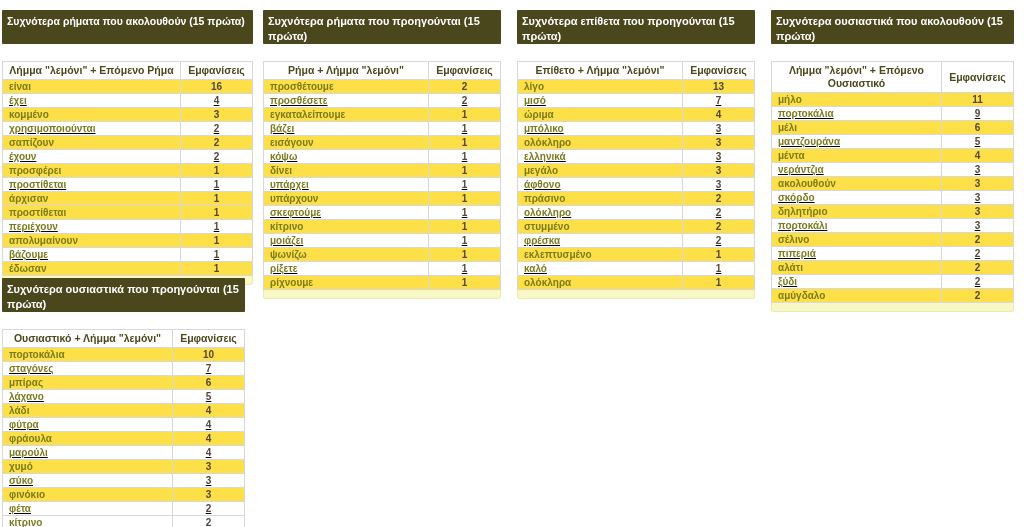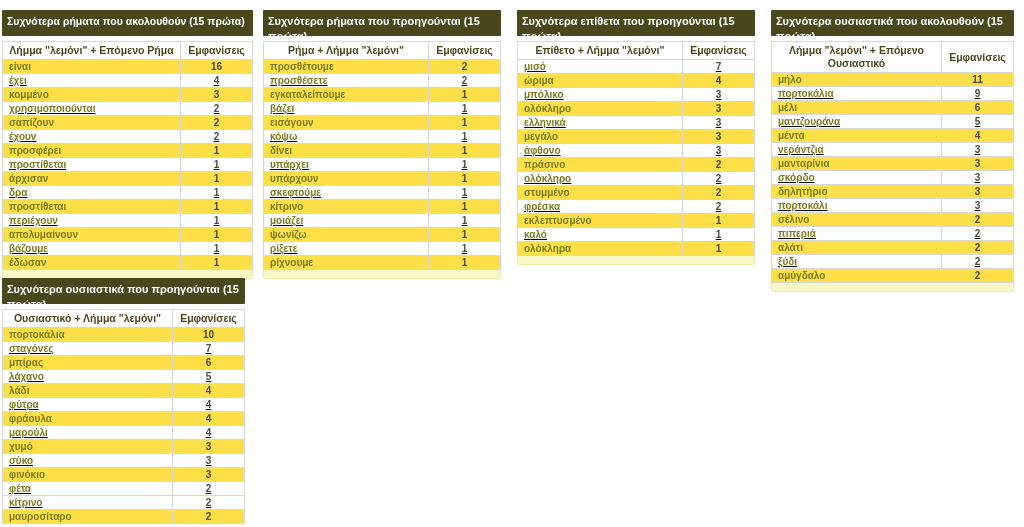--- a/index.html
+++ b/index.html
@@ -14,23 +14,23 @@
 
   .panel { position: absolute; }
 
   .ptitle {
     background: var(--title-bg, #4a471d);
     color: var(--title-text, #ffffff);
     font-size: 11px;
     font-weight: bold;
     line-height: 15px;
     padding: 4px 5px 0 5px;
-    height: 26px;
+    height: 34px;
     overflow: hidden;
-    margin-bottom: 5px;
+    margin-bottom: 17px;
     border-radius: 1px;
   }
   .ptitle.single { white-space: nowrap; font-size: 10.5px; }
 
   table {
     width: 100%;
     border-collapse: collapse;
     background: #ffffff;
     border: 1px solid #b9b9b9;
   }
@@ -112,24 +112,20 @@
             <td class="n">1</td>
           </tr>
           <tr class="even">
             <td class="w">προστίθεται</td>
             <td class="n">1</td>
           </tr>
           <tr class="odd">
             <td class="w">άρχισαν</td>
             <td class="n">1</td>
           </tr>
-          <tr class="even">
-            <td class="w">δρα</td>
-            <td class="n">1</td>
-          </tr>
           <tr class="odd">
             <td class="w">προστίθεται</td>
             <td class="n">1</td>
           </tr>
           <tr class="even">
             <td class="w">περιέχουν</td>
             <td class="n">1</td>
           </tr>
           <tr class="odd">
             <td class="w">απολυμαίνουν</td>
@@ -226,20 +222,24 @@
   <section class="panel" style="left:517px; top:10px; width:238px">
     <div class="ptitle">Συχνότερα επίθετα που προηγούνται (15 πρώτα)</div>
     <table>
       <thead>
         <tr>
           <th class="w">Επίθετο + Λήμμα "λεμόνι"</th>
           <th class="n">Εμφανίσεις</th>
         </tr>
       </thead>
       <tbody>
+          <tr class="odd">
+            <td class="w">λίγο</td>
+            <td class="n">13</td>
+          </tr>
           <tr class="even">
             <td class="w">μισό</td>
             <td class="n">7</td>
           </tr>
           <tr class="odd">
             <td class="w">ώριμα</td>
             <td class="n">4</td>
           </tr>
           <tr class="even">
             <td class="w">μπόλικο</td>
@@ -322,21 +322,21 @@
           </tr>
           <tr class="odd">
             <td class="w">μέντα</td>
             <td class="n">4</td>
           </tr>
           <tr class="even">
             <td class="w">νεράντζια</td>
             <td class="n">3</td>
           </tr>
           <tr class="odd">
-            <td class="w">μανταρίνια</td>
+            <td class="w">ακολουθούν</td>
             <td class="n">3</td>
           </tr>
           <tr class="even">
             <td class="w">σκόρδο</td>
             <td class="n">3</td>
           </tr>
           <tr class="odd">
             <td class="w">δηλητήριο</td>
             <td class="n">3</td>
           </tr>

